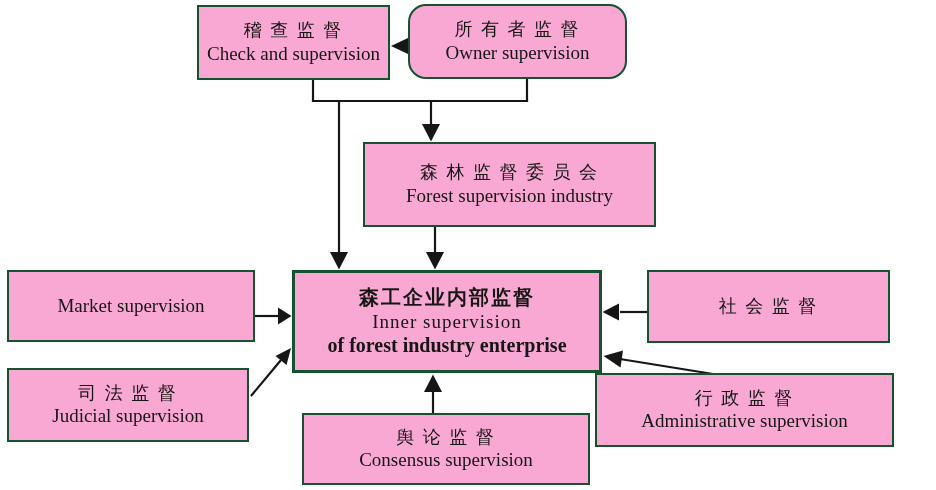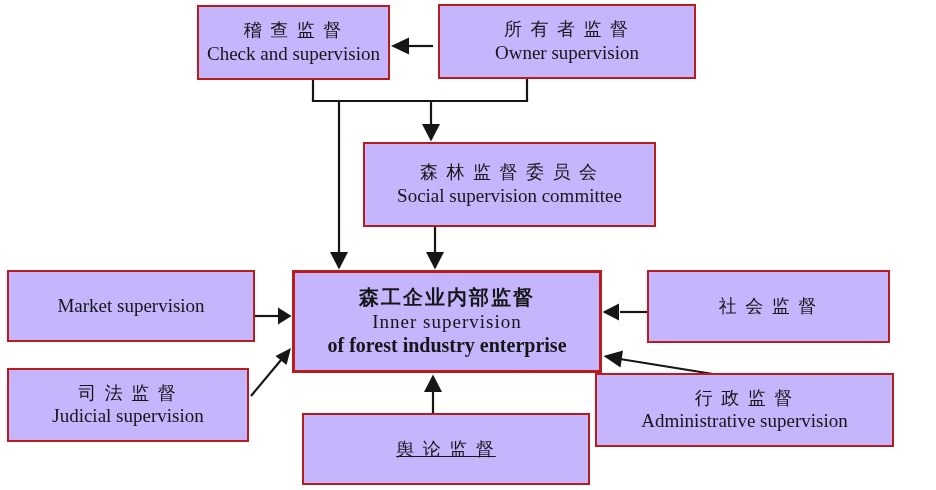--- a/index.html
+++ b/index.html
@@ -17,47 +17,47 @@
   }
   .connectors {
     position: absolute;
     left: 0; top: 0;
     width: 936px; height: 490px;
     pointer-events: none;
   }
   .node {
     position: absolute;
     box-sizing: border-box;
-    border: 2px solid #b91c1c;
-    background: #c4b5fd;
+    border: 2px solid #14532d;
+    background: #f9a8d4;
     display: flex;
     flex-direction: column;
     align-items: center;
     justify-content: center;
     text-align: center;
     line-height: 1.25;
     color: #161616;
   }
   .node .cn {
     font-size: 18px;
     letter-spacing: 2px;
     white-space: nowrap;
   }
   .node .en {
     font-size: 19px;
     white-space: nowrap;
   }
   
   .node.check      { left: 197px; top: 5px;   width: 193px; height: 75px; }
-  .node.owner      { left: 438px; top: 4px;   width: 258px; height: 75px; }
+  .node.owner      { left: 408px; top: 4px;   width: 219px; height: 75px; border-radius: 18px; }
   .node.committee  { left: 363px; top: 142px; width: 293px; height: 85px; }
   .node.central    { left: 292px; top: 270px; width: 310px; height: 103px; border-width: 3px; }
   .node.market     { left: 7px;   top: 270px; width: 248px; height: 72px; }
   .node.judicial   { left: 7px;   top: 368px; width: 242px; height: 74px; }
-  .node.consensus  { left: 302px; top: 413px; width: 288px; height: 72px; text-decoration: underline; }
+  .node.consensus  { left: 302px; top: 413px; width: 288px; height: 72px; }
   .node.social     { left: 647px; top: 270px; width: 243px; height: 73px; }
   .node.admin      { left: 595px; top: 373px; width: 299px; height: 74px; font-family: Liberation Serif, serif; }
 
   .node.central .cn {
     font-weight: bold;
     font-size: 20px;
     letter-spacing: 2px;
   }
   .node.central .en1 {
     font-size: 19px;
@@ -134,40 +134,41 @@
     <div class="en">Check and supervision</div>
   </div>
 
   <div class="node owner">
     <div class="cn">所 有 者 监 督</div>
     <div class="en">Owner supervision</div>
   </div>
 
   <div class="node committee">
     <div class="cn">森 林 监 督 委 员 会</div>
-    <div class="en">Social supervision committee</div>
+    <div class="en">Forest supervision industry</div>
   </div>
 
   <div class="node central">
     <div class="cn">森工企业内部监督</div>
     <div class="en1">Inner supervision</div>
     <div class="en2">of forest industry enterprise</div>
   </div>
 
   <div class="node market">
     <div class="en">Market supervision</div>
   </div>
 
   <div class="node judicial">
     <div class="cn">司 法 监 督</div>
     <div class="en">Judicial supervision</div>
   </div>
 
   <div class="node consensus">
     <div class="cn">舆 论 监 督</div>
+    <div class="en">Consensus supervision</div>
   </div>
 
   <div class="node social">
     <div class="cn">社 会 监 督</div>
   </div>
 
   <div class="node admin">
     <div class="cn">行 政 监 督</div>
     <div class="en">Administrative supervision</div>
   </div>

